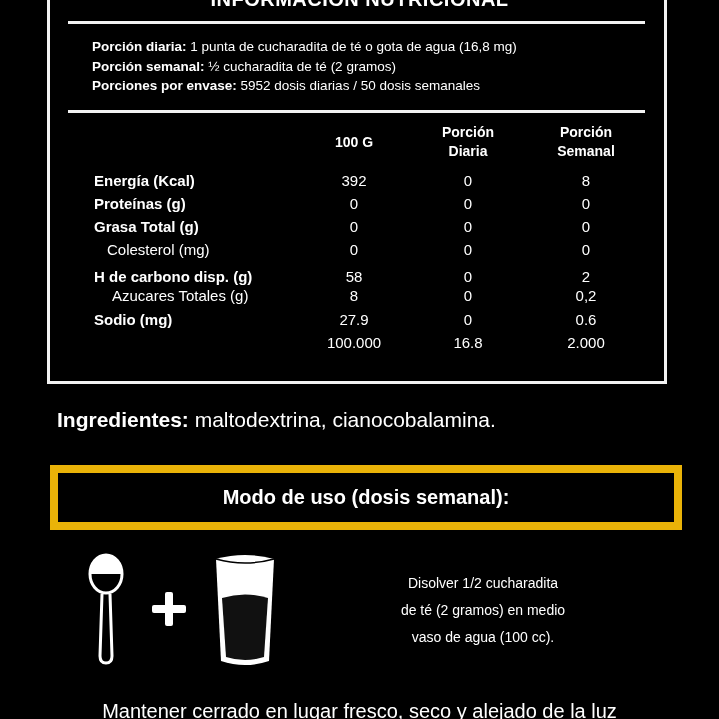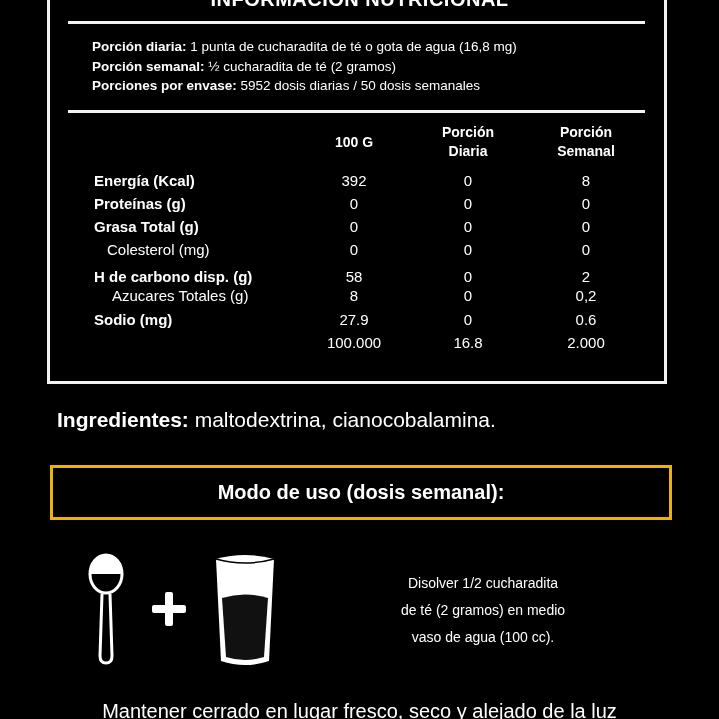--- a/index.html
+++ b/index.html
@@ -15,21 +15,21 @@
   .row .lbl { position:absolute; left:94px; white-space:nowrap; }
   .row .lbl.bold { font-weight:bold; }
   .row .lbl.sub1 { left:107px; }
   .row .lbl.sub2 { left:112px; }
   .row .v { position:absolute; width:100px; text-align:center; }
   .row .v1 { left:304px; }
   .row .v2 { left:418px; }
   .row .v3 { left:536px; }
   .ingredients { position:absolute; left:57px; top:408px; font-size:21px; white-space:nowrap; }
   .ingredients b { font-weight:bold; }
-  .modo-box { position:absolute; left:50px; top:465px; width:616px; height:49px; border:3px solid #eab308; display:flex; align-items:center; justify-content:center; font-weight:bold; font-size:20px; }
+  .modo-box { position:absolute; left:50px; top:465px; width:616px; height:49px; border:8px solid #eab308; display:flex; align-items:center; justify-content:center; font-weight:bold; font-size:20px; }
   .icon { position:absolute; }
   .instructions { position:absolute; left:318px; top:570px; width:330px; text-align:center; font-size:14px; line-height:27px; }
   .storage { position:absolute; left:0; right:0; top:700px; text-align:center; font-size:20px; white-space:nowrap; }
 </style>
 </head>
 <body>
 
 <div class="nutri-box"></div>
 <div class="title">INFORMACIÓN NUTRICIONAL</div>
 <div class="rule" style="top:21px;"></div>

